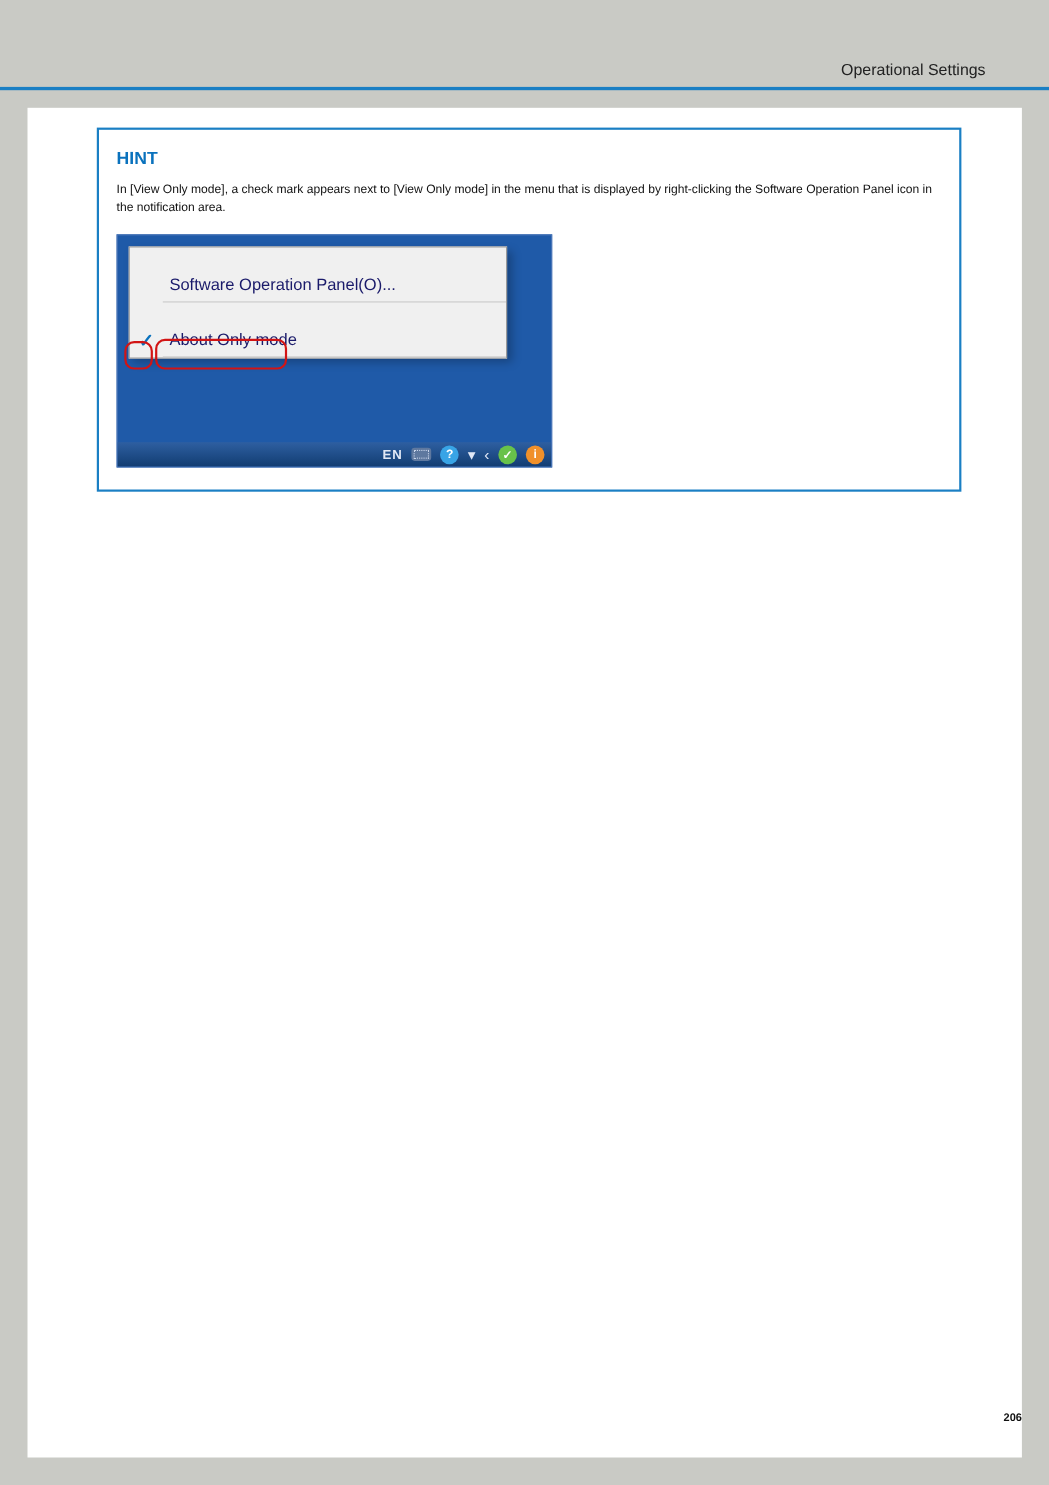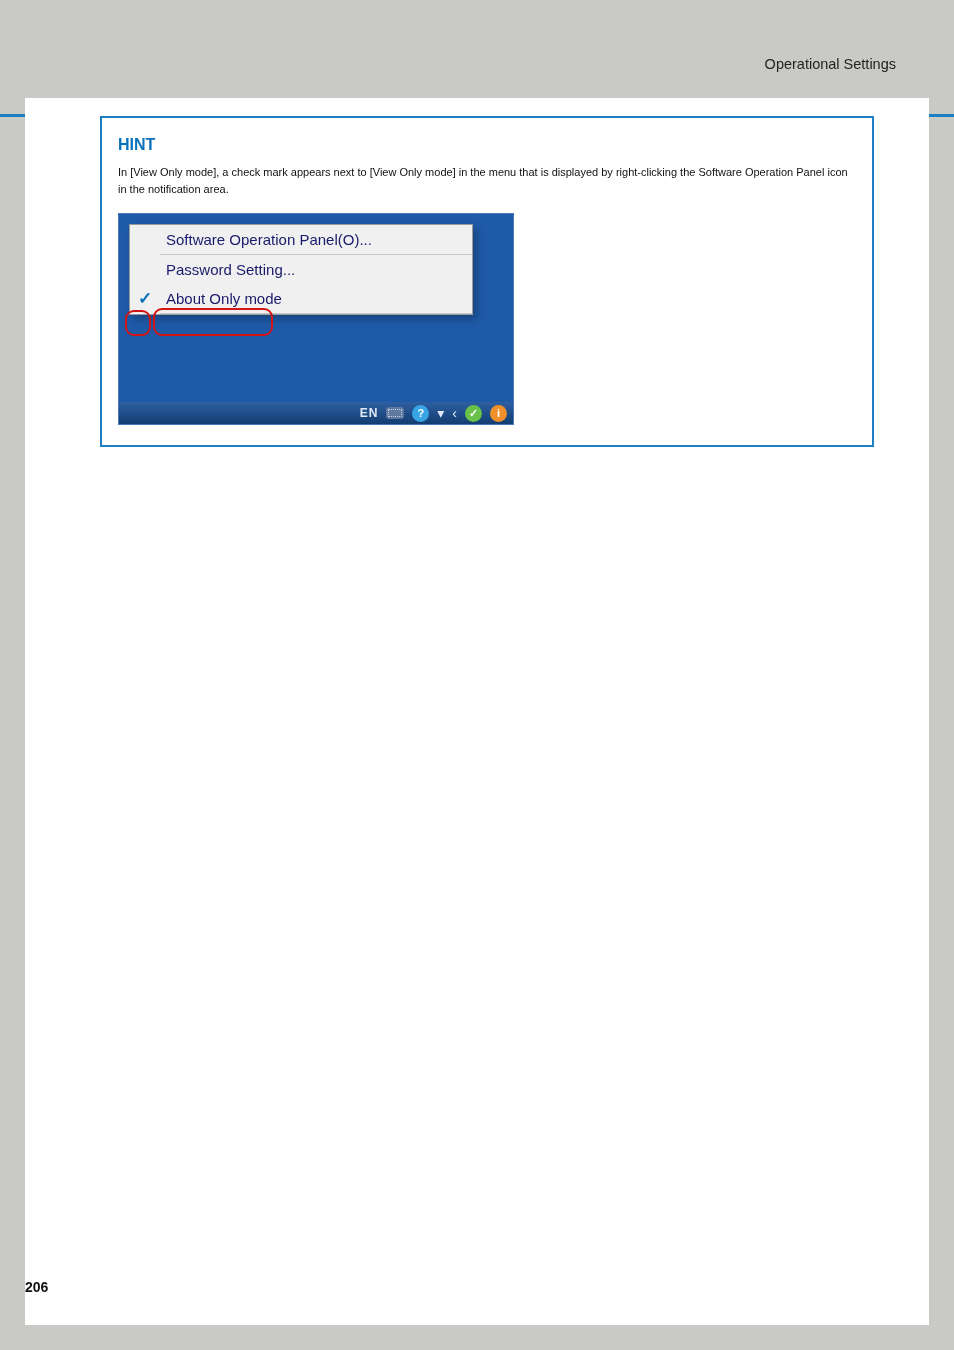--- a/index.html
+++ b/index.html
@@ -5,41 +5,41 @@
   * { box-sizing: border-box; margin: 0; padding: 0; }
   html, body { width: 954px; height: 1350px; }
   body {
     background: #c9cac5;
     font-family: "Segoe UI", Arial, sans-serif;
     position: relative;
   }
   .topbar {
     position: absolute;
     left: 0; right: 0; top: 0;
-    height: 117px;
+    height: 82px;
     background: #c9cac5;
     border-bottom: 3px solid #1a7fc4;
   }
   .breadcrumb {
     position: absolute;
     top: 56px;
     right: 58px;
     font-size: 14.5px;
     color: #222;
   }
   .page {
     position: absolute;
     left: 25px; right: 25px;
     top: 98px;
     bottom: 25px;
     background: #ffffff;
   }
   .hint-box {
     position: absolute;
-    left: 75px; right: 55px;
+    left: 63px; right: 55px;
     top: 18px;
     border: 2px solid #1a7fc4;
     padding: 18px 16px 20px 16px;
   }
   .hint-title {
     color: #0a72bd;
     font-weight: 700;
     font-size: 16px;
     margin-bottom: 10px;
   }
@@ -62,20 +62,21 @@
     background: #f0f0f0;
     border: 1px solid #9a9a9a;
     box-shadow: 4px 4px 8px rgba(0,0,0,0.25);
   }
   .menu-item {
     display: flex;
     align-items: center;
     height: 29px;
     font-size: 15px;
     color: #1a1a6a;
+    margin-top: 20px;
   }
   .menu-icon-col {
     width: 30px;
     flex: 0 0 30px;
     display: flex;
     align-items: center;
     justify-content: center;
   }
   .menu-label {
     padding-left: 6px;
@@ -133,22 +134,22 @@
   .ic-kb { background: #5e789f; border-radius: 3px; width:18px; height:12px; position:relative; }
   .ic-kb::after{content:"";position:absolute;inset:2px;border:1px dotted #c8d4ea;}
   .ic-help { background: #38a4e6; }
   .ic-arrow { color:#e1e8f6; font-size:14px; }
   .ic-shield { background: #68c24a; }
   .ic-info { background: #f0902a; }
   .pagenum {
     position: absolute;
     left: 0; right: 0;
     bottom: 30px;
-    text-align: left;
-    font-size: 14px;
+    text-align: right;
+    font-size: 10px;
     font-weight: 700;
     color: #111;
   }
 </style>
 </head>
 <body>
 
 <div class="topbar">
   <div class="breadcrumb">Operational Settings</div>
 </div>
@@ -163,24 +164,20 @@
 
       <div class="menu-surface">
 
         <div class="menu-item">
           <span class="menu-icon-col"></span>
           <span class="menu-label">Software Operation Panel(O)...</span>
         </div>
 
         <div class="menu-sep"></div>
 
-        <div class="menu-item">
-          <span class="menu-icon-col"></span>
-          <span class="menu-label">Password Setting...</span>
-        </div>
         <div class="menu-item">
           <span class="menu-icon-col">
             <span class="checkmark">✓</span>
           </span>
           <span class="menu-label">About Only mode</span>
         </div>
 
         <div class="menu-sep"></div>
 
 

